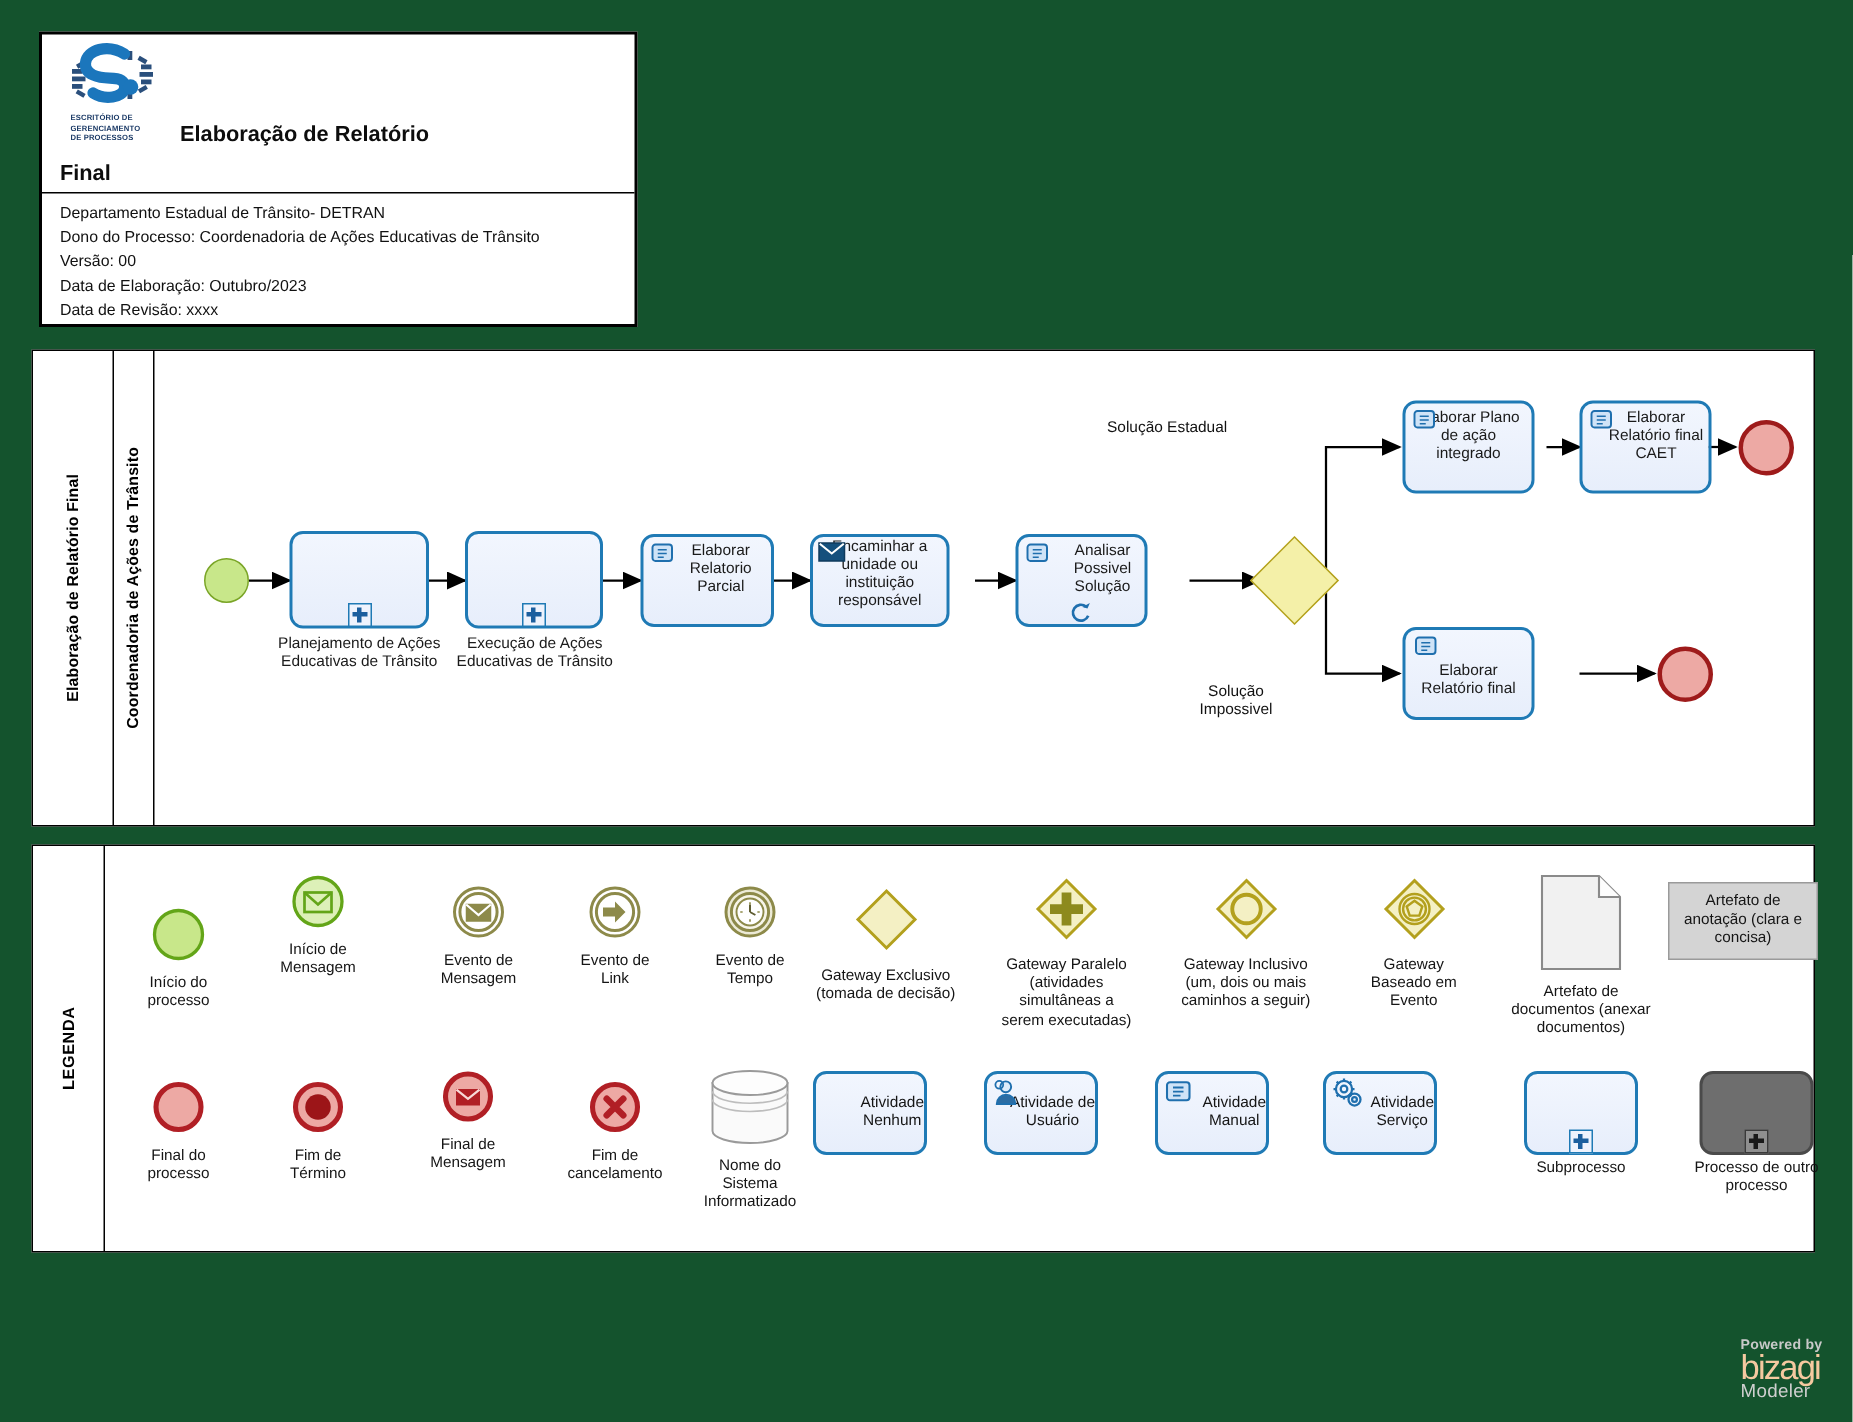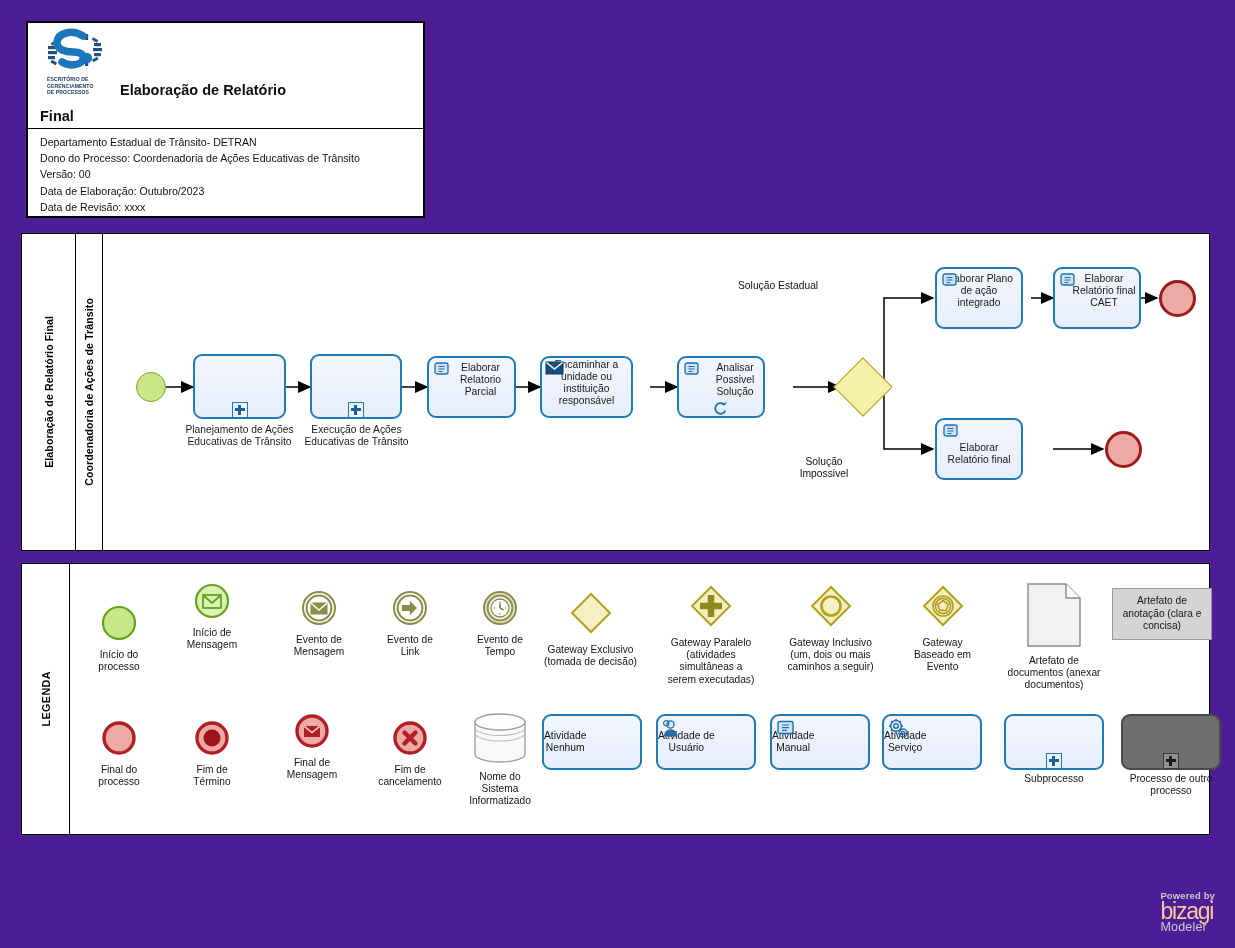--- a/index.html
+++ b/index.html
@@ -6,21 +6,21 @@
   * { box-sizing: border-box; }
   html, body {
     margin: 0; padding: 0;
     background: #ffffff;
     font-family: "Liberation Sans", sans-serif;
   }
   #canvas {
     position: relative;
     width: 1235px;
     height: 948px;
-    background: #4c1d95;
+    background: #14532d;
     overflow: hidden;
   }
 
   
   .header-card {
     position: absolute;
     left: 26px; top: 21px;
     width: 399px; height: 197px;
     border: 2px solid #000;
     background: #fff;
@@ -194,26 +194,26 @@
   .lg-ico { margin: 0 auto; }
   .anno-art {
     width: 100px; height: 52px;
     background: #d4d4d4;
     border: 1.2px solid #9a9a9a;
     display: flex; align-items: center; justify-content: center;
     font-size: 10.2px; color: #151515; line-height: 1.22;
     padding: 0 3px;
   }
   .lg-task {
-    width: 100px; height: 56px;
+    width: 76px; height: 56px;
     background: linear-gradient(to bottom, #f2f6fe 0%, #e7eefb 100%);
     border: 2px solid #1f7ab5;
     border-radius: 9px;
     position: relative;
-    display: flex; align-items: center; justify-content: flex-start;
+    display: flex; align-items: center; justify-content: flex-end;
     font-size: 10.3px; color: #151515; line-height: 1.2; text-align: center;
   }
   .lg-task.dark {
     background: #6e6e6e;
     border-color: #4a4a4a;
     color: #6e6e6e;
   }
   .lg-task.dark .plus-marker {
     border-color: #3a3a3a; background: #8f8f8f;
   }

